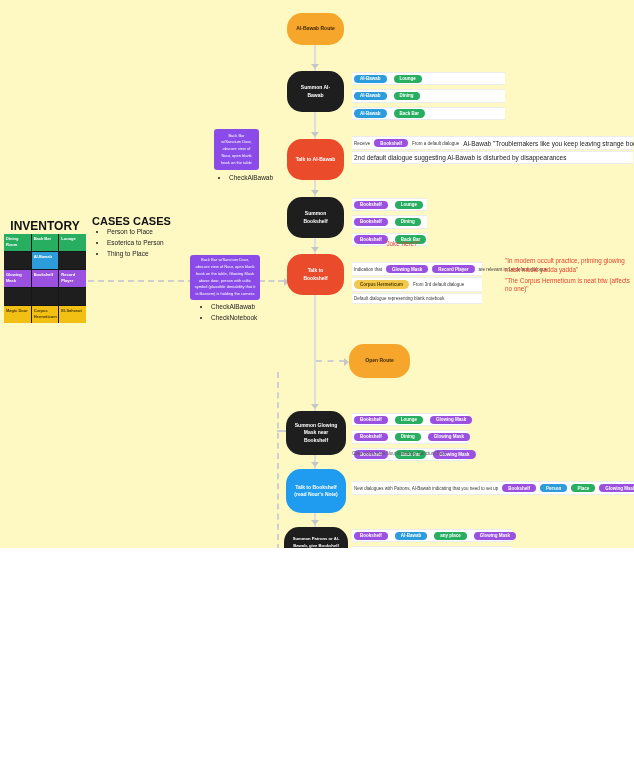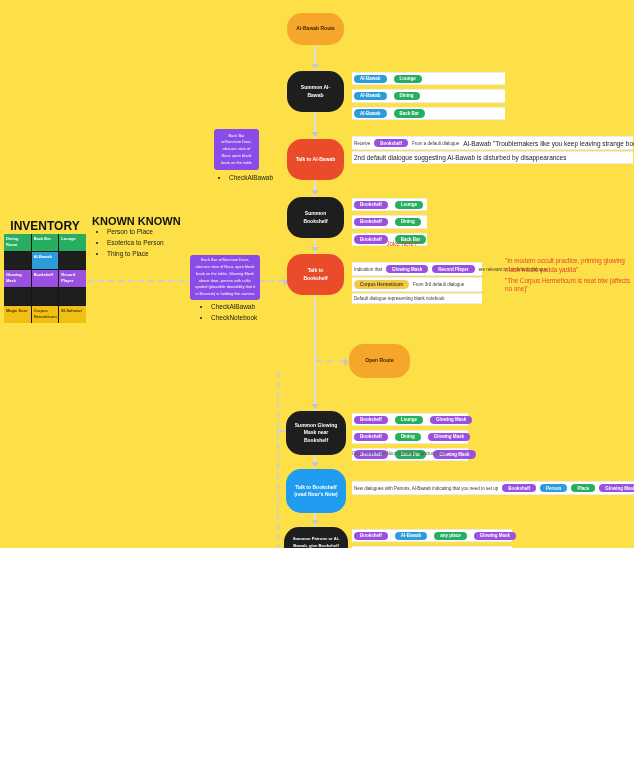--- a/index.html
+++ b/index.html
@@ -1,16 +1,16 @@
 <!DOCTYPE html>
 <html><head>
 <meta charset="utf-8">
 <style>
   html,body{margin:0;padding:0;background:#fff;font-family:"Liberation Sans",sans-serif;}
-  .canvas{position:relative;width:634px;height:548px;background:#fde047;overflow:hidden;}
+  .canvas{position:relative;width:634px;height:548px;background:#fef9c3;overflow:hidden;}
 
   
   .vline{position:absolute;width:2px;background:#dedede;}
   .dashed-h{position:absolute;height:0;border-top:2px dashed #cfcfcf;}
   .dashed-v{position:absolute;width:0;border-left:2px dashed #cfcfcf;}
   .arr-d{position:absolute;width:0;height:0;border-left:4px solid transparent;border-right:4px solid transparent;border-top:5px solid #c6c6c6;}
   .arr-r{position:absolute;width:0;height:0;border-top:4px solid transparent;border-bottom:4px solid transparent;border-left:5px solid #c6c6c6;}
 
   
   .node{position:absolute;display:flex;align-items:center;justify-content:center;text-align:center;
@@ -102,21 +102,21 @@
       <div class="inv-cell purple"><span>Bookshelf</span></div>
       <div class="inv-cell purple"><span>Record Player</span></div>
       <div class="inv-cell black"><span></span></div>
       <div class="inv-cell black"><span></span></div>
       <div class="inv-cell black"><span></span></div>
       <div class="inv-cell yellow"><span>Magic Door</span></div>
       <div class="inv-cell yellow"><span>Corpus Hermeticum</span></div>
       <div class="inv-cell yellow"><span>El-Sahrawi</span></div>
     </div>
 
-  <div class="h-title" style="left:92px;top:215px;font-size:11px;">KNOWN KNOWN</div>
+  <div class="h-title" style="left:92px;top:215px;font-size:11px;">CASES CASES</div>
   <div class="blist" style="left:96px;top:228px;">
     <ul>
         <li>Person to Place</li>
         <li>Esoterica to Person</li>
         <li>Thing to Place</li>
       </ul>
   </div>
 
   <div class="node orange" style="left:287px;top:13px;width:57px;height:32px;">
       <span>Al-Bawab Route</span>

